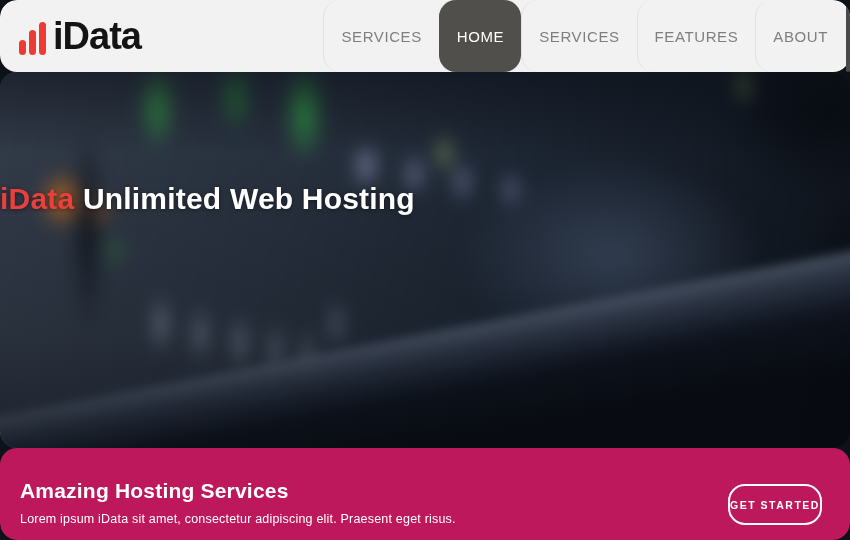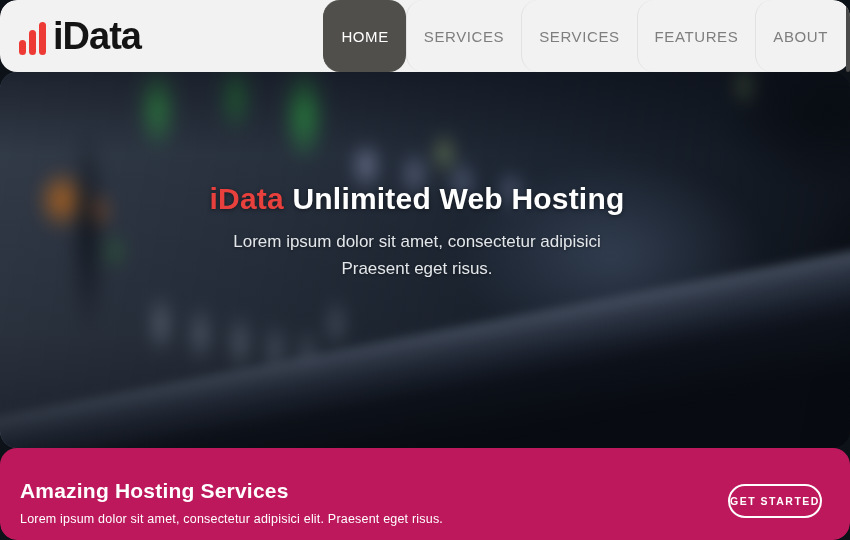--- a/index.html
+++ b/index.html
@@ -80,82 +80,78 @@
       rgba(98,110,130,0.85) 0px, rgba(54,64,82,0.9) 24px,
       rgba(15,20,30,0.95) 60px, rgba(6,9,14,0.97) 120px);
   }
   .hero-shade {
     position:absolute; inset:0;
     background:linear-gradient(to bottom,
       rgba(8,12,20,0.55) 0%, rgba(15,22,34,0.18) 22%,
       rgba(10,14,22,0.30) 70%, rgba(8,11,17,0.55) 100%);
   }
   .hero-content {
-    position:absolute; left:0; right:16px; top:110px; text-align:center; color:#fff;
+    position:absolute; left:0; right:16px; top:110px; text-align:left; color:#fff;
   }
   .hero-title {
     font-size:30px; font-weight:700; letter-spacing:0.2px;
     text-shadow:0 1px 4px rgba(0,0,0,0.45);
   }
   .hero-title .highlight { color:#e8403c; }
   .hero-subtitle {
     margin-top:12px; font-size:17px; line-height:27px; color:#e3e7ea;
     font-weight:400; text-shadow:0 1px 3px rgba(0,0,0,0.4);
   }
   .hero-subtitle .line { display:block; }
 
   
   .cta-band {
     position:relative; height:92px; background:#be185d; color:#fff;
     padding:0 20px;
   }
   .cta-heading { font-size:21px; font-weight:700; padding-top:31px; letter-spacing:0.2px; }
   .cta-text { font-size:12.5px; margin-top:9px; letter-spacing:0.2px; }
   .cta-button {
-    position:absolute; right:28px; top:36px; width:94px; height:34px;
+    position:absolute; right:28px; top:36px; width:94px; height:41px;
     background:transparent; border:2px solid #ffffff; color:#ffffff;
     font-family:"Liberation Sans", sans-serif;
     font-size:10.5px; font-weight:700; letter-spacing:1.5px; cursor:pointer;
   }
 </style>
 </head>
 <body>
 
 <div class="header">
   <div class="logo">
     <span class="logo-bars">
       <i class="b1"></i>
         <i class="b2"></i>
         <i class="b3"></i>
     </span>
     <span class="logo-text">iData</span>
   </div>
   <div class="nav">
+    <div class="nav-item">SERVICES</div>
     <div class="nav-item active">HOME</div>
-    <div class="nav-item">SERVICES</div>
     <div class="nav-item">SERVICES</div>
     <div class="nav-item">FEATURES</div>
     <div class="nav-item">ABOUT</div>
   </div>
   <div class="header-edge"></div>
 </div>
 
 <div class="hero">
   <div class="hero-bg"></div>
   <div class="hero-rack"></div>
   <div class="hero-shade"></div>
   <div class="hero-content">
     <div class="hero-title">
       <span class="highlight">iData</span>
       <span>Unlimited Web Hosting</span>
     </div>
-    <div class="hero-subtitle">
-      <span class="line">Lorem ipsum dolor sit amet, consectetur adipisici</span>
-      <span class="line">Praesent eget risus.</span>
-    </div>
   </div>
 </div>
 
 <div class="cta-band">
   <div class="cta-heading">Amazing Hosting Services</div>
-  <div class="cta-text">Lorem ipsum dolor sit amet, consectetur adipisici elit. Praesent eget risus.</div>
+  <div class="cta-text">Lorem ipsum iData sit amet, consectetur adipiscing elit. Praesent eget risus.</div>
   <button class="cta-button">GET STARTED</button>
 </div>
 
 </body></html>

